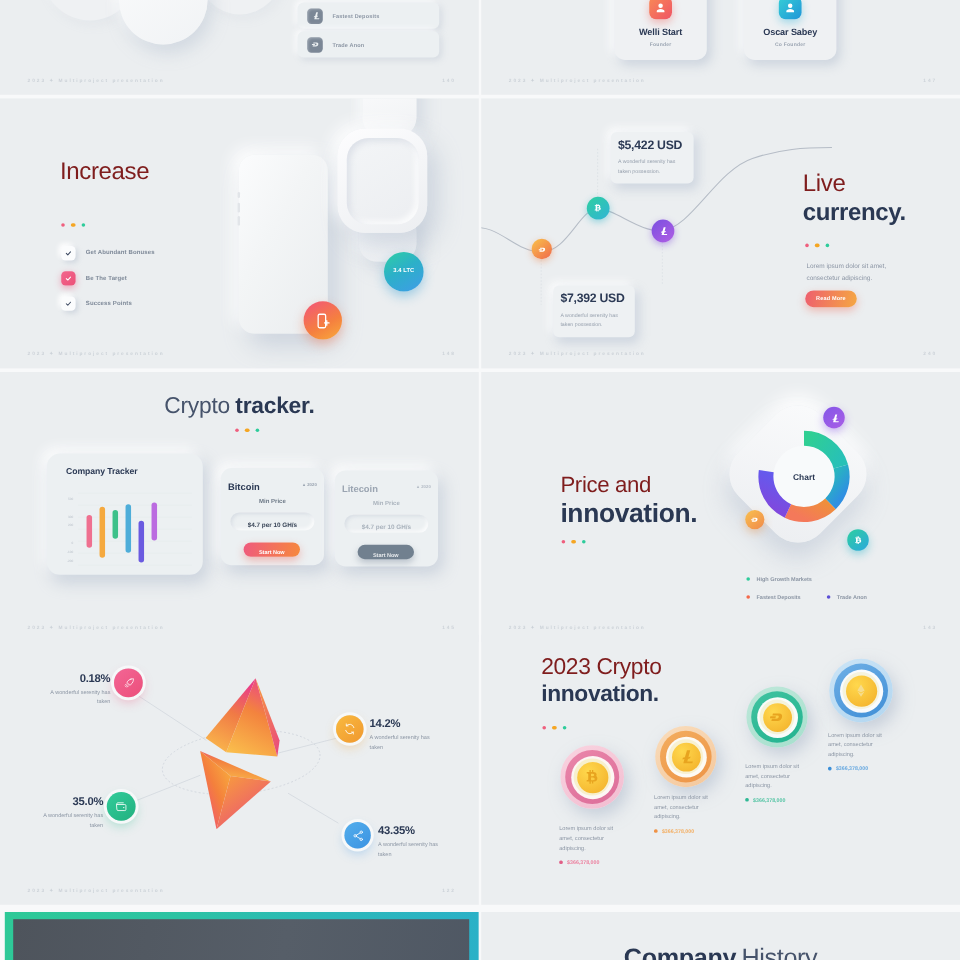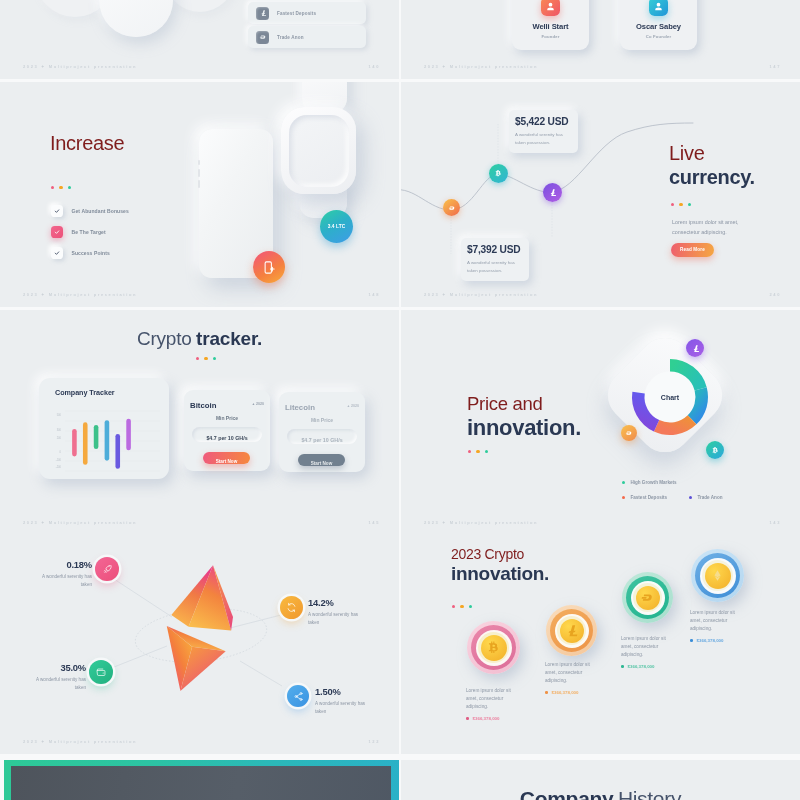--- a/index.html
+++ b/index.html
@@ -540,42 +540,42 @@
     <div class="stat-ico" style="left:89px;top:131px;width:24px;height:24px;background:linear-gradient(140deg,#32cc9a,#22b07f);
                 box-shadow:0 0 0 2.5px #f6f8f9, 0 4px 9px rgba(40,190,140,.35);">
       <svg viewBox="0 0 24 24" style="fill:none;stroke:#fff;stroke-width:1.5;stroke-linecap:round;stroke-linejoin:round;">
         <path d="M3 7.5h14.5a2 2 0 0 1 2 2v7a2 2 0 0 1-2 2H5a2 2 0 0 1-2-2z"></path>
         <path d="M3 7.5V6a1.6 1.6 0 0 1 1.6-1.6h10.2"></path>
           <circle cx="15.6" cy="13" r="1.2" fill="#fff" stroke="none"></circle>
       </svg>
     </div>
 
     <div style="position:absolute;left:315px;top:157px;width:62px;text-align:left;">
-      <div class="stat-v">1.50%</div>
+      <div class="stat-v">43.35%</div>
       <div class="stat-t">A wonderful serenity has taken</div>
     </div>
     <div class="stat-ico" style="left:287px;top:156px;width:22px;height:22px;background:linear-gradient(140deg,#53aeec,#3b93e2);
                 box-shadow:0 0 0 2.5px #f6f8f9, 0 4px 9px rgba(60,150,230,.35);">
       <svg viewBox="0 0 24 24" style="fill:none;stroke:#fff;stroke-width:1.5;stroke-linecap:round;stroke-linejoin:round;">
         <circle cx="17.5" cy="5.5" r="2.2"></circle>
           <circle cx="6.5" cy="12" r="2.2"></circle>
           <circle cx="17.5" cy="18.5" r="2.2"></circle>
         <path d="M8.5 10.9l7-4M8.5 13.1l7 4"></path>
       </svg>
     </div>
 
     <div class="footer">
       <span>2023 ✦ Multiproject presentation</span>
       <span>122</span>
     </div>
   </div>
 
   <div class="slide col-r r4">
     <div class="h1" style="position:absolute;left:50px;top:17px;">
-      <span class="lt" style="font-size:14px;">2023 Crypto</span>
+      <span class="lt" style="font-size:19px;">2023 Crypto</span>
       <span class="bd" style="font-size:19px;">innovation.</span>
     </div>
     <div class="dots" style="position:absolute;left:51px;top:76px;">
       <i style="background:#ef5f7e"></i>
       <i style="background:#f5a623"></i>
       <i style="background:#2ecc9b"></i>
     </div>
 
     <div style="position:absolute;left:66px;top:92px;width:53px;height:53px;border-radius:50%;
                 background:linear-gradient(150deg,#f9d4e0,#f2bcd0);

